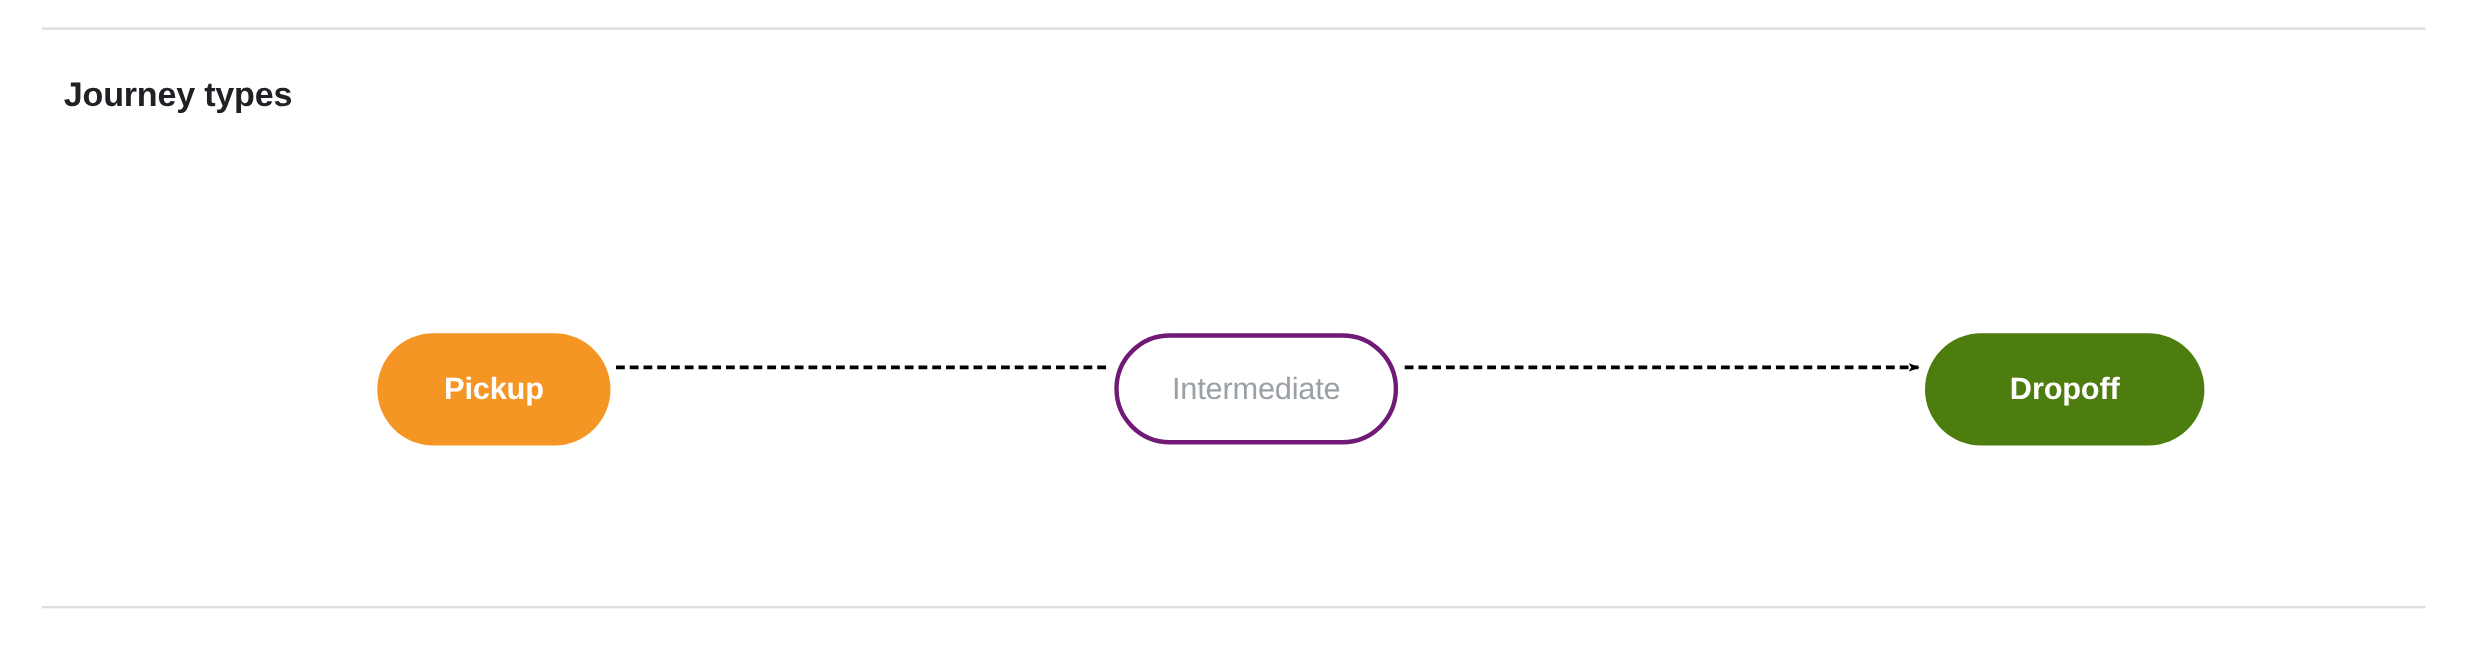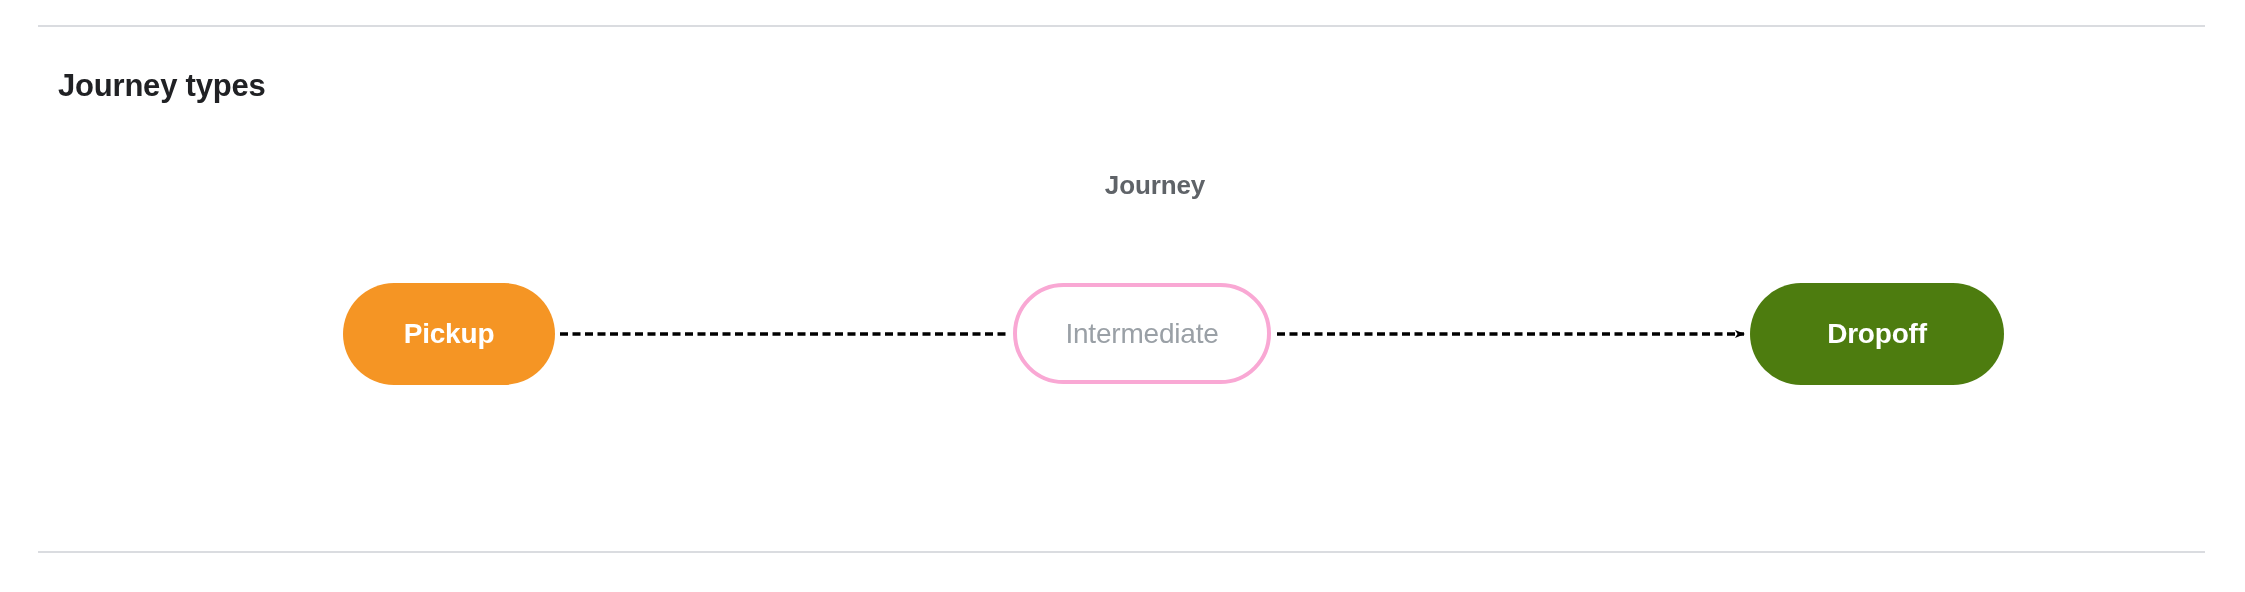--- a/index.html
+++ b/index.html
@@ -76,20 +76,21 @@
   }
 
   .node {
     position: absolute;
     display: flex;
     align-items: center;
     justify-content: center;
     box-sizing: border-box;
     border-radius: 999px;
     white-space: nowrap;
+    margin-top: 20px;
   }
 
   .node-pickup {
     left: 343px;
     top: 133px;
     width: 212px;
     height: 102px;
     background: #f59524;
     color: #ffffff;
     font-size: 28px;
@@ -108,39 +109,38 @@
     font-weight: bold;
     letter-spacing: -0.2px;
   }
 
   .node-intermediate {
     left: 1013px;
     top: 133px;
     width: 258px;
     height: 101px;
     background: #ffffff;
-    border: 4px solid #f9a8d4;
+    border: 4px solid #701a75;
     color: #9aa0a6;
     font-size: 28px;
     font-weight: normal;
     letter-spacing: -0.2px;
   }
 </style>
 </head>
 <body>
 
 <div class="section">
 
   <div class="rule rule-top"></div>
 
   <div class="page-title">Journey types</div>
 
   <div class="diagram">
 
-    <div class="journey-label">Journey</div>
 
     <svg class="edges" width="2245" height="260" viewBox="0 0 2245 260">
       <defs>
         <marker id="arrow-head" markerWidth="10" markerHeight="8" refX="9" refY="4" orient="auto" markerUnits="userSpaceOnUse">
           <path d="M0,0 L10,4 L0,8 L2.5,4 Z" fill="#000000"></path>
         </marker>
       </defs>
       <line x1="560" y1="184" x2="1008" y2="184" stroke="#000000" stroke-width="3.5" stroke-dasharray="8 4.5"></line>
       <line x1="1277" y1="184" x2="1744" y2="184" stroke="#000000" stroke-width="3.5" stroke-dasharray="8 4.5" marker-end="url(#arrow-head)"></line>
     </svg>

